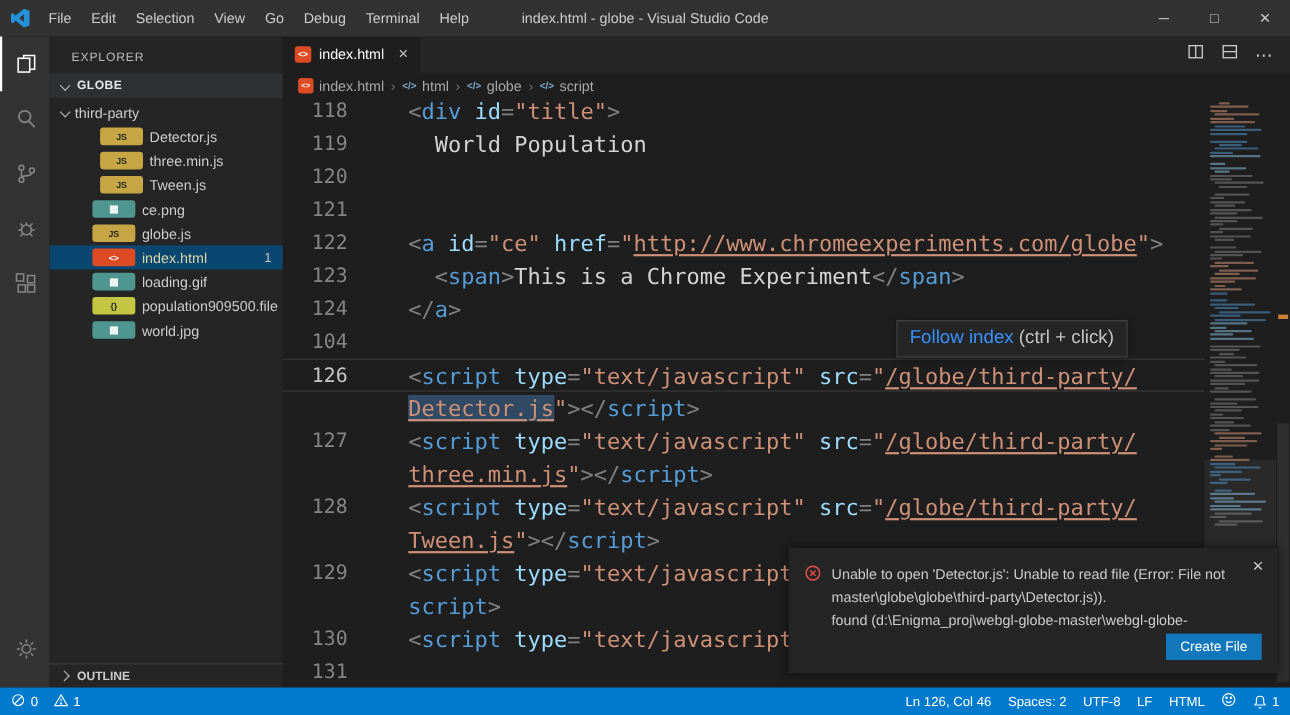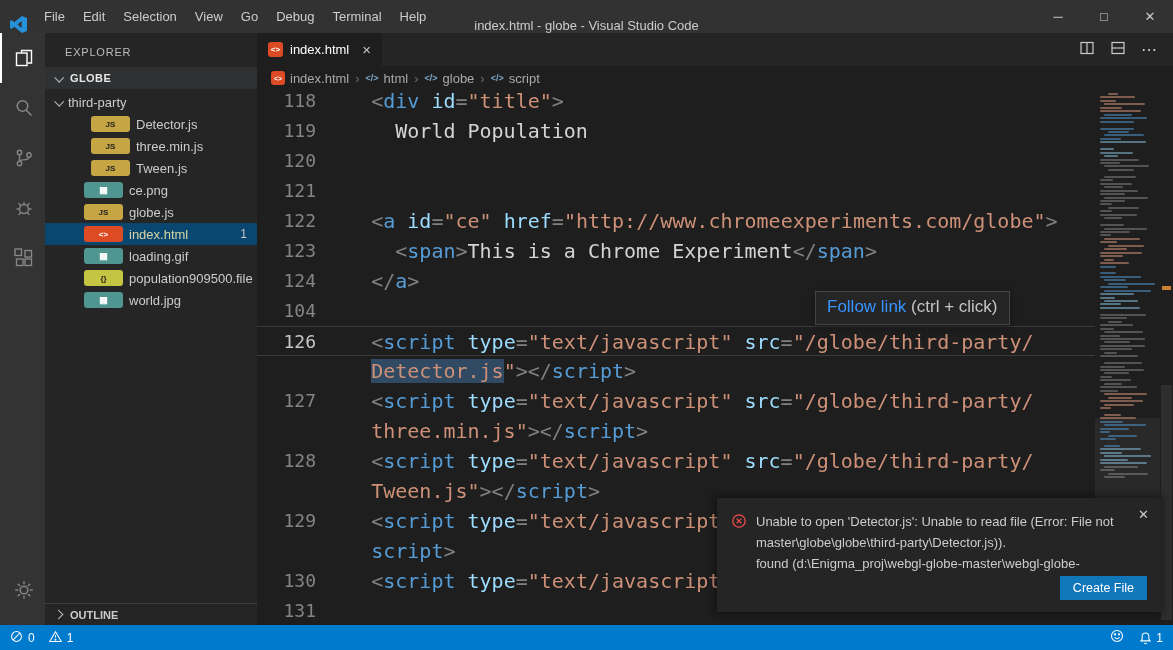--- a/index.html
+++ b/index.html
@@ -1,21 +1,21 @@
 <!DOCTYPE html>
 <html><head>
 <meta charset="utf-8">
 <style>
   *{margin:0;padding:0;box-sizing:border-box}
   html,body{background:#111}
   body{font-family:"Liberation Sans",sans-serif}
   #app{position:relative;width:1173px;height:650px;background:#1e1e1e;overflow:hidden;color:#ccc}
 
   
-  #titlebar{position:absolute;top:0;left:0;right:0;height:33px;background:#323233;display:flex;align-items:flex-end;font-size:13px;color:#cccccc;z-index:12}
+  #titlebar{position:absolute;top:0;left:0;right:0;height:33px;background:#323233;display:flex;align-items:center;font-size:13px;color:#cccccc;z-index:12}
   #logo{width:17px;height:17px;margin:0 8px 0 10px;flex:none;display:flex}
   #menubar{display:flex;height:100%;align-items:center;z-index:2}
   .menu-item{padding:0 9px;height:100%;display:flex;align-items:center;cursor:default}
   #window-title{position:absolute;left:0;right:0;text-align:center;font-size:13px;color:#cccccc;pointer-events:none}
   #win-controls{margin-left:auto;display:flex;height:100%;z-index:2}
   #win-controls span{width:46px;display:flex;align-items:center;justify-content:center;font-size:13px;color:#cccccc}
 
   
   #activitybar{position:absolute;left:0;top:33px;width:45px;bottom:25px;background:#333333;display:flex;flex-direction:column;align-items:center;z-index:6}
   .ab-item{width:45px;height:50px;display:flex;align-items:center;justify-content:center;border-left:2px solid transparent}
@@ -55,21 +55,21 @@
   .bc-sym{color:#7ca9c9;font-size:9px;font-weight:bold}
   .bc-item .ficon{width:14px;height:14px;font-size:7px}
   #code-area{position:relative;flex:1;overflow:hidden}
   #code-lines{position:absolute;left:0;top:-4px;right:78px}
   .code-row{display:flex;height:30px;font-family:"DejaVu Sans Mono",monospace;font-size:20px;line-height:30px}
   .code-row.cur{border-top:1px solid #3a3a3a;border-bottom:1px solid #3a3a3a}
   .gutter{flex:none;width:66px;text-align:right;padding-right:7px;color:#858585;font-size:18px}
   .gutter.active{color:#c6c6c6}
   .code-text{white-space:pre;color:#d4d4d4}
   .tk-pun{color:#808080}.tk-tag{color:#569cd6}.tk-att{color:#9cdcfe}.tk-str{color:#ce9178}.tk-txt{color:#d4d4d4}
-  .tk-lnk,.tk-lnkh{color:#ce9178;text-underline-offset:3px;cursor:pointer}
+  .tk-lnk,.tk-lnkh{color:#ce9178;text-decoration:underline;text-underline-offset:3px;cursor:pointer}
   .tk-lnkh{background:rgba(56,92,128,.7)}
 
   
   #minimap{position:absolute;top:0;right:13px;width:65px;bottom:0}
   .mm-bar{position:absolute;height:2px;border-radius:1px}
   #mm-slider{position:absolute;left:0;right:0;top:328px;height:82px;background:rgba(255,255,255,.05)}
   #scrollbar{position:absolute;top:0;right:0;width:13px;bottom:0}
   #scroll-thumb{position:absolute;left:1px;right:1px;top:295px;height:235px;background:rgba(121,121,121,.18)}
   #overview-marker{position:absolute;left:2px;width:9px;top:196px;height:4px;background:#cc8033}
 
@@ -441,21 +441,21 @@
           <div class="mm-bar" style="left: 9px; top: 385.95px; width: 21px; background: rgba(190, 190, 190, 0.33);"></div>
         </div>
       <div id="scrollbar">
         <div id="overview-marker"></div>
         <div id="scroll-thumb"></div>
       </div>
     </div>
   </main>
 
   <div id="hover-tooltip">
-    <span class="lnktxt">Follow link</span><span> (ctrl + click)</span>
+    <span class="lnktxt">Follow index</span><span> (ctrl + click)</span>
   </div>
 
   <div id="notification">
     <div class="notif-row">
       <span class="err-ic">
         <svg width="16" height="16" viewBox="0 0 16 16" fill="none" stroke="#f14c4c" stroke-width="1.3">
             <circle cx="8" cy="8" r="6.2"></circle>
             <path d="M5.6 5.6l4.8 4.8M10.4 5.6l-4.8 4.8"></path>
           </svg>
       </span>
@@ -478,20 +478,27 @@
       <span>0</span>
       <span class="gap"></span>
       <span><svg width="13" height="13" viewBox="0 0 14 14" fill="none" stroke="#ffffff" stroke-width="1.1">
             <path d="M7 1.8L13.2 12.4H.8z"></path>
             <path d="M7 5.4v3"></path>
             <circle cx="7" cy="10.4" r=".5" fill="#fff"></circle>
           </svg></span>
       <span>1</span>
     </div>
     <div class="sb-right">
+      <span id="status-right-items" style="display:flex;gap:15px">
+          <span class="sb-item">Ln 126, Col 46</span>
+          <span class="sb-item">Spaces: 2</span>
+          <span class="sb-item">UTF-8</span>
+          <span class="sb-item">LF</span>
+          <span class="sb-item">HTML</span>
+        </span>
       <span><svg width="14" height="14" viewBox="0 0 14 14" fill="none" stroke="#ffffff" stroke-width="1.1">
             <circle cx="7" cy="7" r="5.5"></circle>
             <path d="M4.6 8.2c.6 1 1.5 1.5 2.4 1.5s1.8-.5 2.4-1.5"></path>
             <circle cx="5" cy="5.4" r=".6" fill="#fff"></circle>
             <circle cx="9" cy="5.4" r=".6" fill="#fff"></circle>
           </svg></span>
       <span class="bell-wrap">
         <svg width="13" height="14" viewBox="0 0 14 14" fill="none" stroke="#ffffff" stroke-width="1.1">
             <path d="M7 1.6c2.2 0 3.6 1.6 3.6 3.8v2.8l1.4 1.9H2l1.4-1.9V5.4C3.4 3.2 4.8 1.6 7 1.6z"></path>
             <path d="M5.8 12.2c.2.7.6 1 1.2 1s1-.3 1.2-1"></path>

